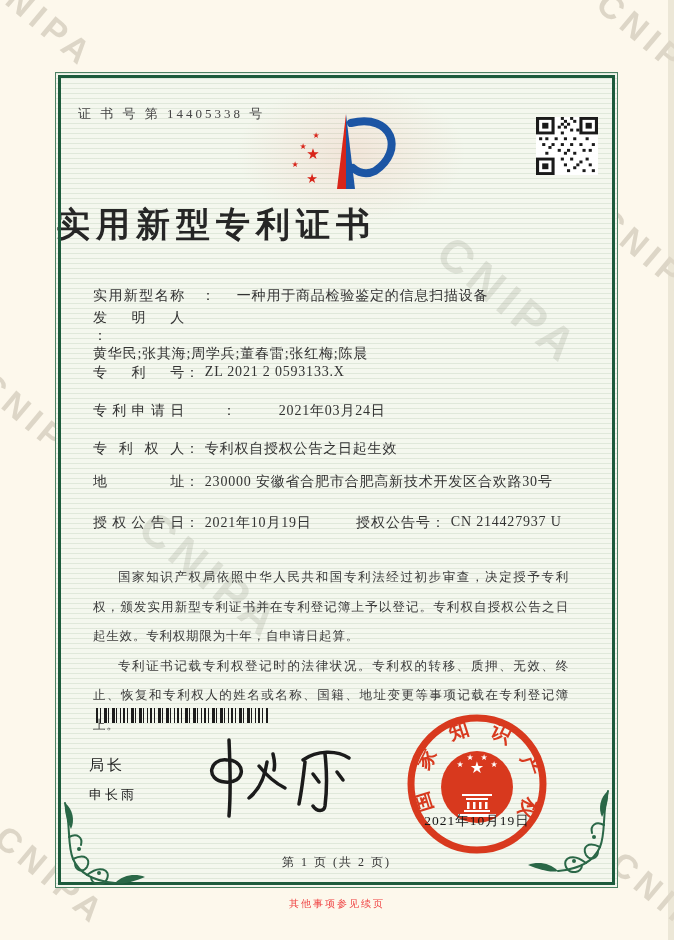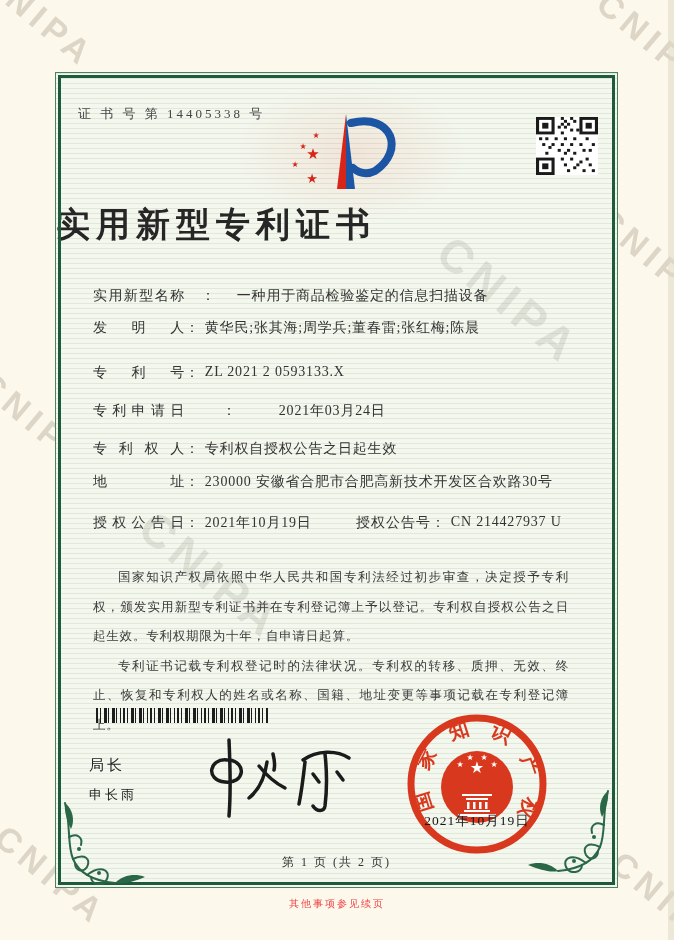--- a/index.html
+++ b/index.html
@@ -165,21 +165,21 @@
       </g>
     </svg>
 
     <div class="title">实用新型专利证书</div>
 
     <div class="field-row" style="top:214px;gap:16px;">
       <span class="flabel">实用新型名称</span>
         <span class="colon">：</span>
         <span class="fvalue">一种用于商品检验鉴定的信息扫描设备</span>
     </div>
-    <div class="field-row" style="top:246px;">
+    <div class="field-row" style="top:236px;flex-direction:column;">
       <span class="flabel">发明人</span>
         <span class="colon">：</span>
         <span class="fvalue">黄华民;张其海;周学兵;董春雷;张红梅;陈晨</span>
     </div>
     <div class="field-row" style="top:291px;">
       <span class="flabel">专利号</span>
         <span class="colon">：</span>
         <span class="fvalue">ZL 2021 2 0593133.X</span>
     </div>
     <div class="field-row" style="top:329px;gap:37px;">

